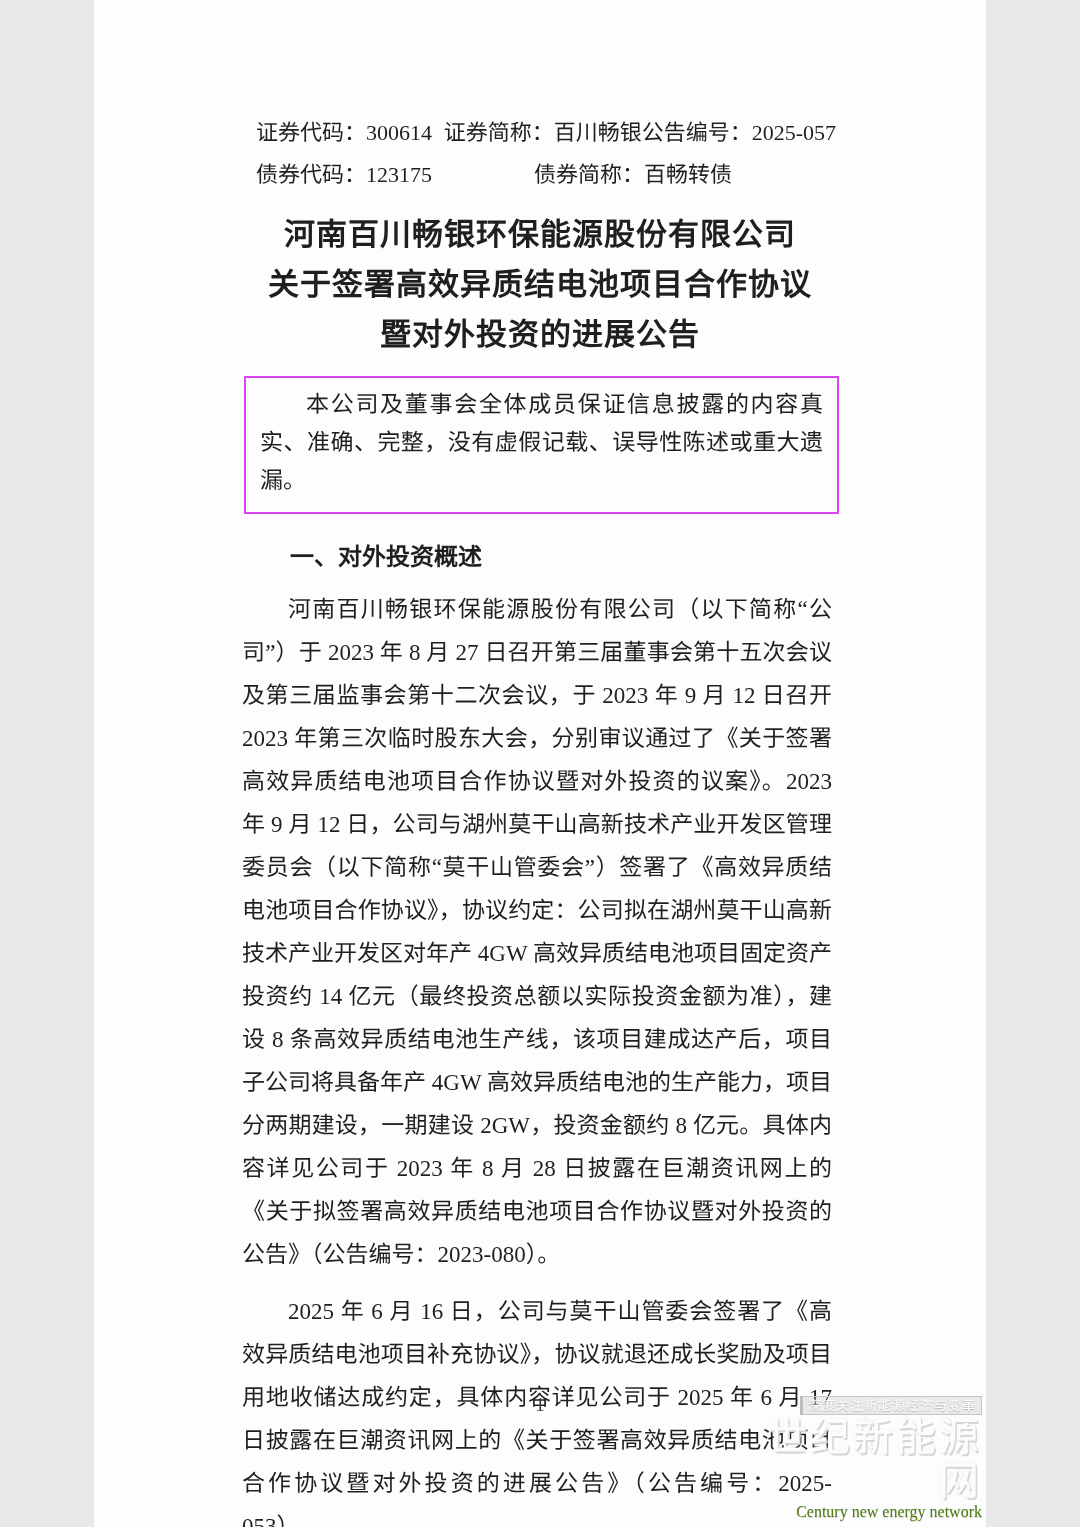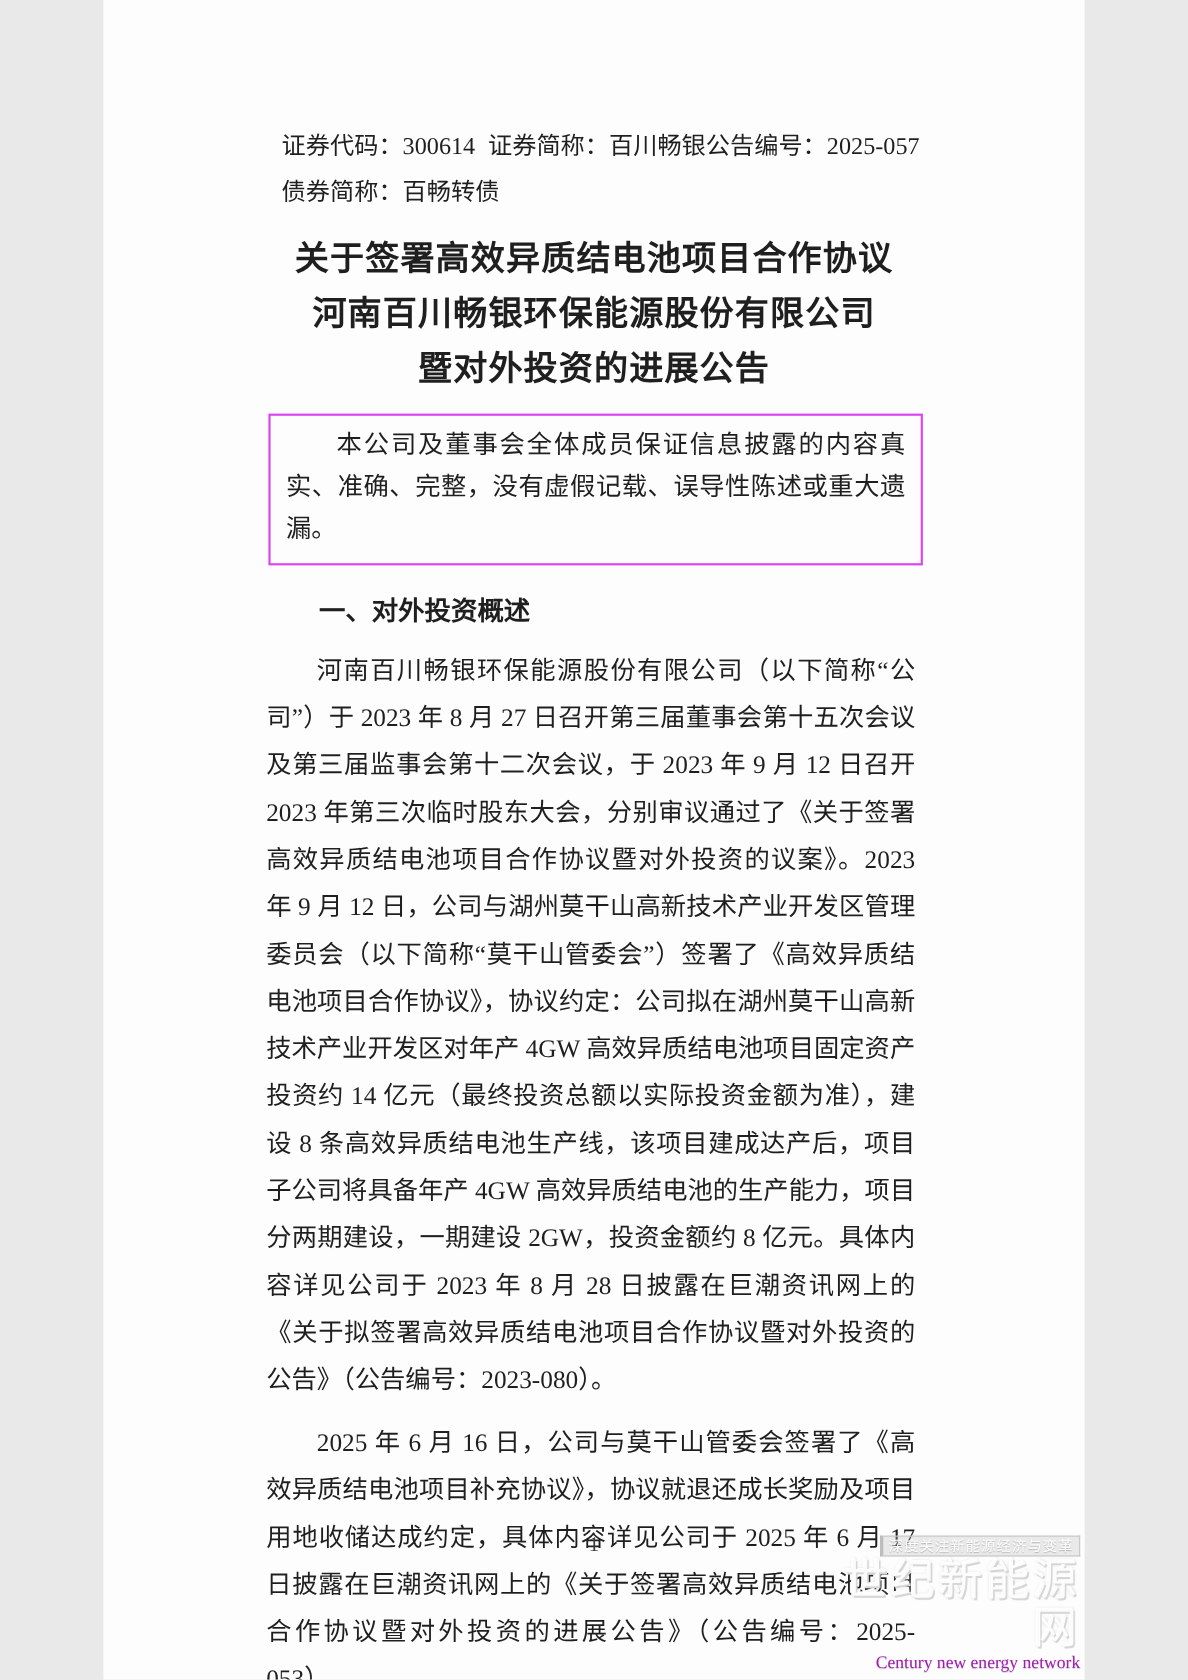--- a/index.html
+++ b/index.html
@@ -96,43 +96,44 @@
     font-weight: 400;
     letter-spacing: 3px;
     line-height: 44px;
     color: #fcfcfc;
     text-shadow: 1.5px 1.5px 0 #d6d6d6, -1px -1px 0 #ffffff, 0 0 3px #cfcfcf;
   }
   .wm-en {
     font-family: "Liberation Serif", "DejaVu Serif", serif;
     font-size: 16px;
     line-height: 18px;
-    color: #a21caf;
+    color: #4d7c0f;
     text-shadow: 0 1px 1px #cccccc;
   }
 </style>
 </head>
 <body>
 
 <div class="page">
 
   <div class="doc-header">
     <div class="hdr-row">
       <span class="hdr-cell c1"><span>证券代码：</span><span>300614</span></span>
       <span class="hdr-cell c2"><span>证券简称：</span><span>百川畅银</span></span>
       <span class="hdr-cell c3"><span>公告编号：</span><span>2025-057</span></span>
     </div>
     <div class="hdr-row">
+      <span class="hdr-cell c1"><span>债券代码：</span><span>123175</span></span>
       <span class="hdr-cell c2"><span>债券简称：</span><span>百畅转债</span></span>
     </div>
   </div>
 
   <div class="doc-title">
+    <div>河南百川畅银环保能源股份有限公司</div>
     <div>关于签署高效异质结电池项目合作协议</div>
-    <div>河南百川畅银环保能源股份有限公司</div>
     <div>暨对外投资的进展公告</div>
   </div>
 
   <div class="notice-box">
     <p>本公司及董事会全体成员保证信息披露的内容真实、准确、完整，没有虚假记载、误导性陈述或重大遗漏。</p>
   </div>
 
   <div class="content">
     <div class="sec-heading">一、对外投资概述</div>
     <p class="para">河南百川畅银环保能源股份有限公司（以下简称“公司”）于 2023 年 8 月 27 日召开第三届董事会第十五次会议及第三届监事会第十二次会议，于 2023 年 9 月 12 日召开 2023 年第三次临时股东大会，分别审议通过了《关于签署高效异质结电池项目合作协议暨对外投资的议案》。2023 年 9 月 12 日，公司与湖州莫干山高新技术产业开发区管理委员会（以下简称“莫干山管委会”）签署了《高效异质结电池项目合作协议》，协议约定：公司拟在湖州莫干山高新技术产业开发区对年产 4GW 高效异质结电池项目固定资产投资约 14 亿元（最终投资总额以实际投资金额为准），建设 8 条高效异质结电池生产线，该项目建成达产后，项目子公司将具备年产 4GW 高效异质结电池的生产能力，项目分两期建设，一期建设 2GW，投资金额约 8 亿元。具体内容详见公司于 2023 年 8 月 28 日披露在巨潮资讯网上的《关于拟签署高效异质结电池项目合作协议暨对外投资的公告》（公告编号：2023-080）。</p>

